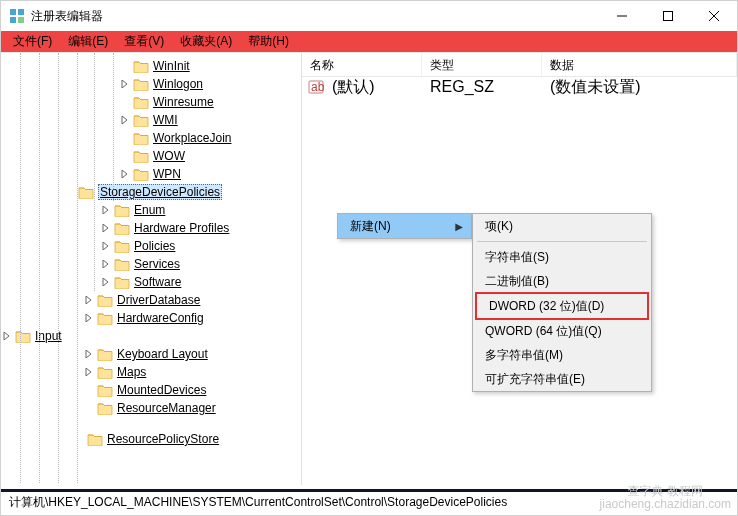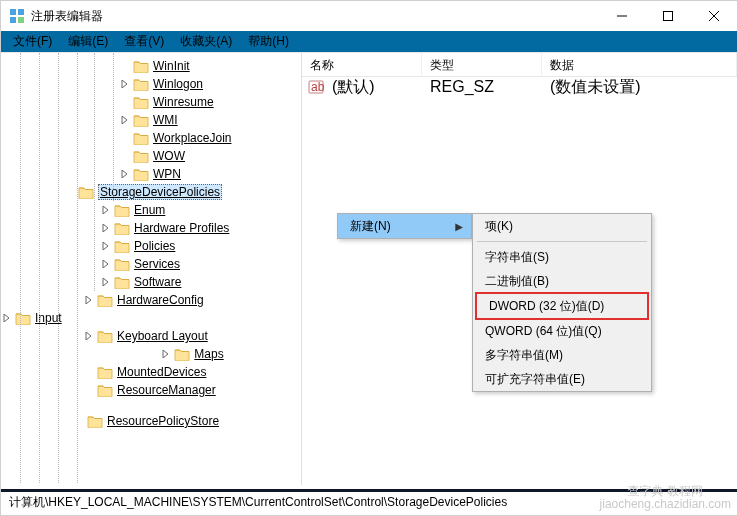--- a/index.html
+++ b/index.html
@@ -3,21 +3,21 @@
 <meta charset="utf-8">
 <style>
 * { box-sizing: border-box; margin: 0; padding: 0; font-family: "Microsoft YaHei", "Segoe UI", Arial, sans-serif; font-size: 12px; }
 body { width: 738px; height: 516px; background: #fff; overflow: hidden; border: 1px solid #d0d0d0; position: relative; }
 
 .titlebar { height: 30px; display: flex; align-items: center; padding-left: 8px; background: #fff; }
 .titlebar .app-icon { width: 16px; height: 16px; margin-right: 6px; }
 .titlebar .title { flex: 1; font-size: 12px; color: #000; }
 .titlebar .win-btn { width: 46px; height: 30px; display: flex; align-items: center; justify-content: center; color: #000; }
 
-.menubar { height: 22px; display: flex; padding-left: 4px; background: #0369a1; border-bottom: 1px solid #e8e8e8; }
+.menubar { height: 22px; display: flex; padding-left: 4px; background: #ef4444; border-bottom: 1px solid #e8e8e8; }
 .menubar .menu-item { padding: 2px 8px; font-size: 12px; }
 
 .client { display: flex; height: 432px; }
 .tree-pane { width: 301px; border-right: 1px solid #e0e0e0; overflow: hidden; position: relative; padding-top: 4px; }
 .list-pane { flex: 1; position: relative; }
 
 .tree-row { display: flex; align-items: center; height: 18px; white-space: nowrap; }
 .expander { width: 12px; height: 12px; display: inline-flex; align-items: center; justify-content: center; margin-right: 2px; color: #666; font-size: 10px; }
 .folder-icon { width: 16px; height: 14px; margin-right: 4px; display: inline-block; }
 .tree-label { font-size: 12px; text-decoration: underline; }
@@ -228,20 +228,32 @@
         <div class="tree-row" style="padding-left: 82px;">
           <span class="expander">
             <svg width="8" height="8">
               <path d="M1 0 L6 4 L1 8 Z" fill="none" stroke="#666" stroke-width="1"></path>
             </svg>
           </span>
           <span class="folder-icon"><svg width="16" height="14" viewBox="0 0 16 14">
               <path d="M1 3 h5 l1.5 1.5 H15 v8.5 a1 1 0 0 1 -1 1 H2 a1 1 0 0 1 -1 -1 Z" fill="#ffe39b" stroke="#d9a93a" stroke-width="0.8"></path>
               <path d="M1 3 h5 l1.5 1.5 H15" fill="none" stroke="#d9a93a" stroke-width="0.8"></path>
             </svg></span>
+          <span class="tree-label">DriverDatabase</span>
+        </div>
+        <div class="tree-row" style="padding-left: 82px;">
+          <span class="expander">
+            <svg width="8" height="8">
+              <path d="M1 0 L6 4 L1 8 Z" fill="none" stroke="#666" stroke-width="1"></path>
+            </svg>
+          </span>
+          <span class="folder-icon"><svg width="16" height="14" viewBox="0 0 16 14">
+              <path d="M1 3 h5 l1.5 1.5 H15 v8.5 a1 1 0 0 1 -1 1 H2 a1 1 0 0 1 -1 -1 Z" fill="#ffe39b" stroke="#d9a93a" stroke-width="0.8"></path>
+              <path d="M1 3 h5 l1.5 1.5 H15" fill="none" stroke="#d9a93a" stroke-width="0.8"></path>
+            </svg></span>
           <span class="tree-label">HardwareConfig</span>
         </div>
         <div class="tree-row" style="">
           <span class="expander">
             <svg width="8" height="8">
               <path d="M1 0 L6 4 L1 8 Z" fill="none" stroke="#666" stroke-width="1"></path>
             </svg>
           </span>
           <span class="folder-icon"><svg width="16" height="14" viewBox="0 0 16 14">
               <path d="M1 3 h5 l1.5 1.5 H15 v8.5 a1 1 0 0 1 -1 1 H2 a1 1 0 0 1 -1 -1 Z" fill="#ffe39b" stroke="#d9a93a" stroke-width="0.8"></path>
@@ -254,21 +266,21 @@
             <svg width="8" height="8">
               <path d="M1 0 L6 4 L1 8 Z" fill="none" stroke="#666" stroke-width="1"></path>
             </svg>
           </span>
           <span class="folder-icon"><svg width="16" height="14" viewBox="0 0 16 14">
               <path d="M1 3 h5 l1.5 1.5 H15 v8.5 a1 1 0 0 1 -1 1 H2 a1 1 0 0 1 -1 -1 Z" fill="#ffe39b" stroke="#d9a93a" stroke-width="0.8"></path>
               <path d="M1 3 h5 l1.5 1.5 H15" fill="none" stroke="#d9a93a" stroke-width="0.8"></path>
             </svg></span>
           <span class="tree-label">Keyboard Layout</span>
         </div>
-        <div class="tree-row" style="padding-left: 82px; justify-content: center;">
+        <div class="tree-row" style="padding-left: 82px;">
           <span class="expander">
             <svg width="8" height="8">
               <path d="M1 0 L6 4 L1 8 Z" fill="none" stroke="#666" stroke-width="1"></path>
             </svg>
           </span>
           <span class="folder-icon"><svg width="16" height="14" viewBox="0 0 16 14">
               <path d="M1 3 h5 l1.5 1.5 H15 v8.5 a1 1 0 0 1 -1 1 H2 a1 1 0 0 1 -1 -1 Z" fill="#ffe39b" stroke="#d9a93a" stroke-width="0.8"></path>
               <path d="M1 3 h5 l1.5 1.5 H15" fill="none" stroke="#d9a93a" stroke-width="0.8"></path>
             </svg></span>
           <span class="tree-label">Maps</span>

